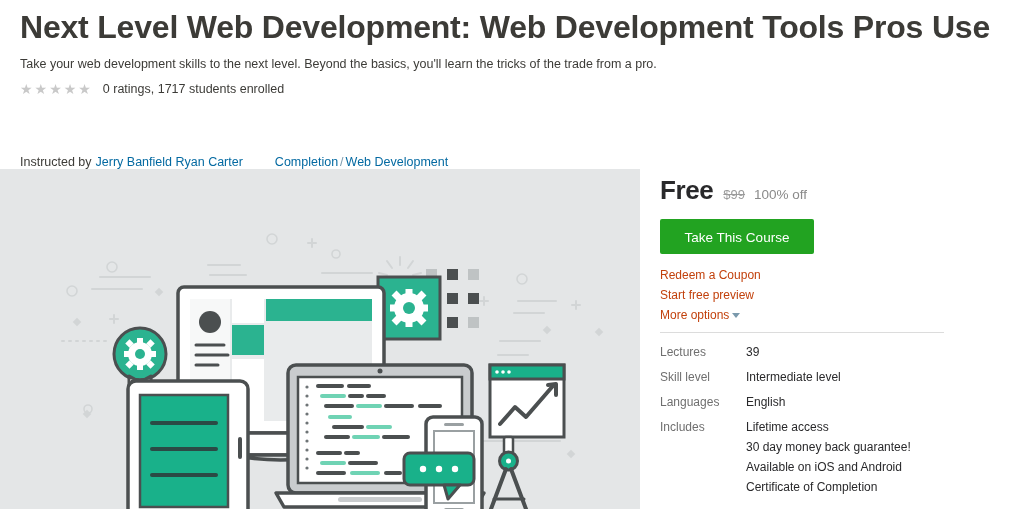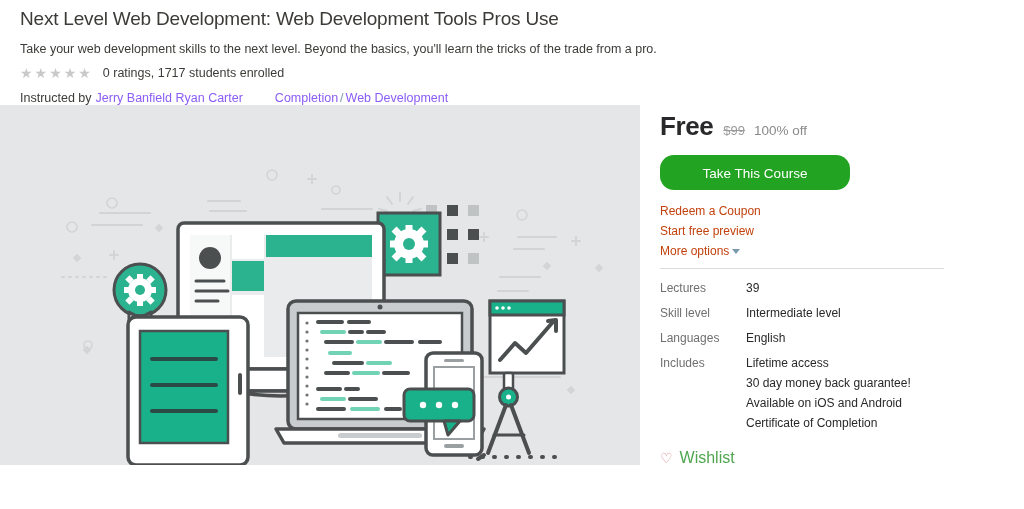--- a/index.html
+++ b/index.html
@@ -14,22 +14,22 @@
     height: 509px;
     overflow: hidden;
     position: relative;
   }
 
   
   .course-header {
     padding: 8px 0 0 20px;
   }
   .course-title {
-    font-size: 19px;
-    font-weight: 400;
+    font-size: 32px;
+    font-weight: 700;
     color: #3c3b37;
     letter-spacing: -0.2px;
     line-height: 1.2;
     margin: 0 0 10px 0;
     white-space: nowrap;
   }
   .course-subtitle {
     font-size: 12.5px;
     color: #3c3b37;
     margin: 0 0 9px 0;
@@ -56,23 +56,24 @@
     color: #3c3b37;
   }
   .instructor-row {
     font-size: 12.5px;
     color: #3c3b37;
     display: flex;
     align-items: baseline;
     gap: 4px;
   }
   .link-blue {
-    color: #8b5cf6;
+    color: #0369a1;
     text-decoration: none;
     cursor: pointer;
+    margin-top: 48px;
   }
   .breadcrumb {
     margin-left: 28px;
     font-size: 12.5px;
     color: #7a99ac;
     white-space: nowrap;
   }
   .breadcrumb .sep { color: #7a99ac; margin: 0 2px; }
 
   
@@ -116,29 +117,29 @@
     text-decoration: line-through;
     margin-left: 10px;
   }
   .price-discount {
     font-size: 13.5px;
     color: #8a8a8a;
     margin-left: 9px;
   }
   .cta-button {
     display: block;
-    width: 190px;
+    width: 154px;
     height: 35px;
     line-height: 35px;
     background: #22a321;
     color: #ffffff;
     font-size: 13.5px;
     text-align: center;
     border: none;
-    border-radius: 14px;
+    border-radius: 2px;
     cursor: pointer;
     font-family: "Liberation Sans", sans-serif;
     margin-bottom: 14px;
   }
   .side-links { margin-bottom: 10px; }
   .side-link {
     display: block;
     font-size: 12px;
     color: #c2410c;
     text-decoration: none;

